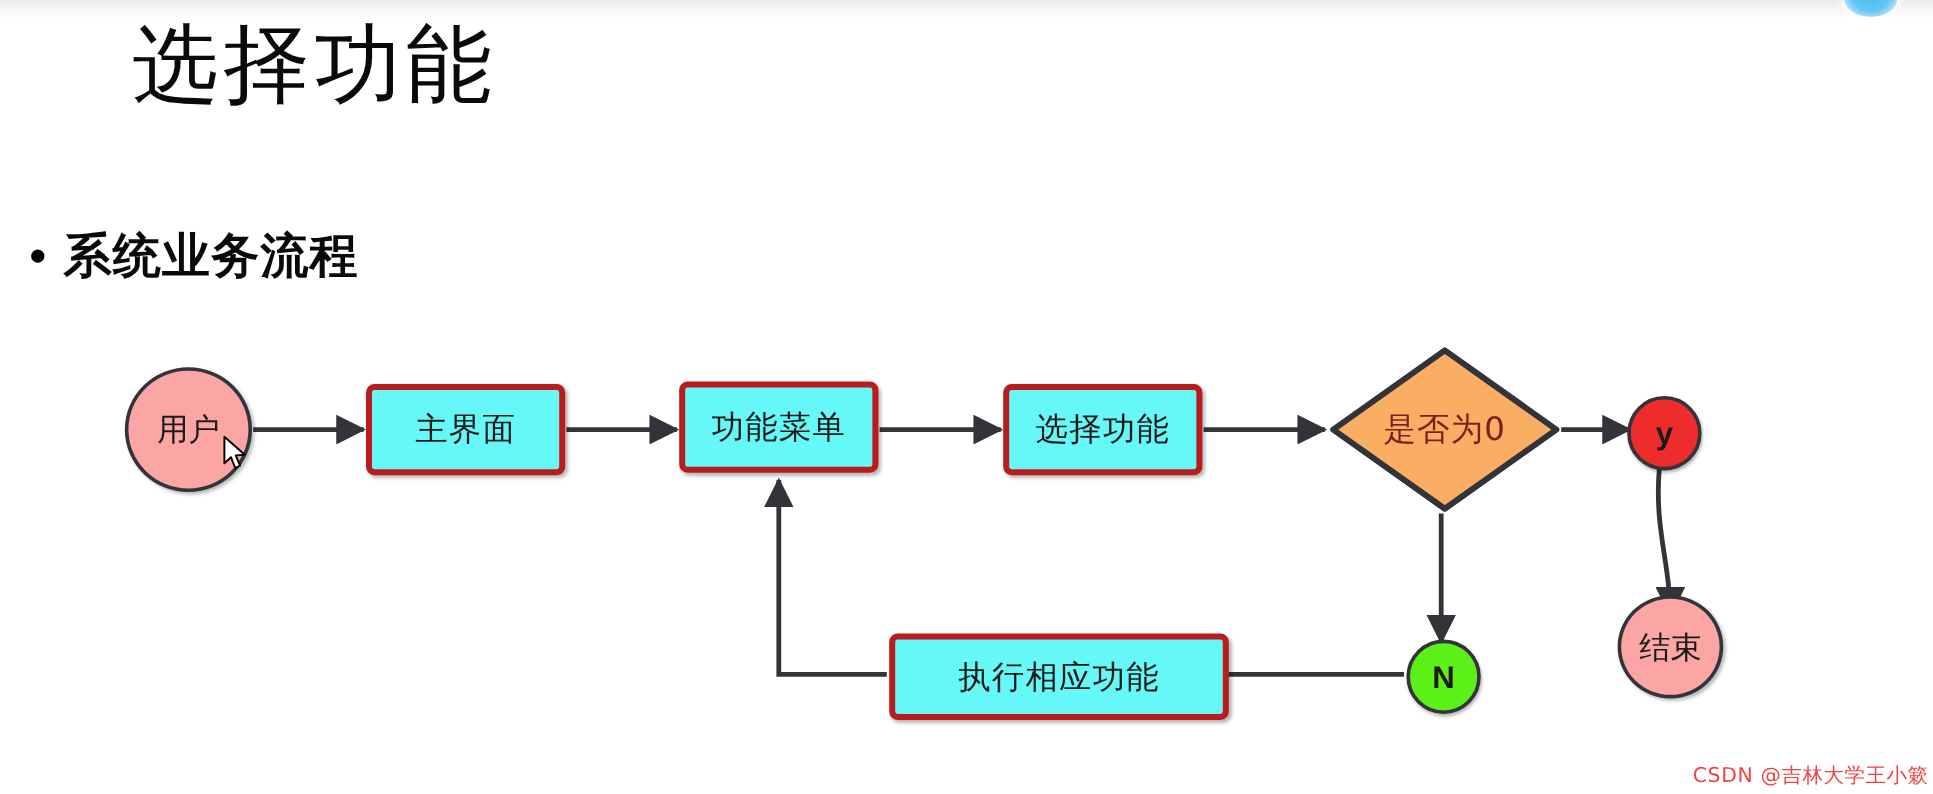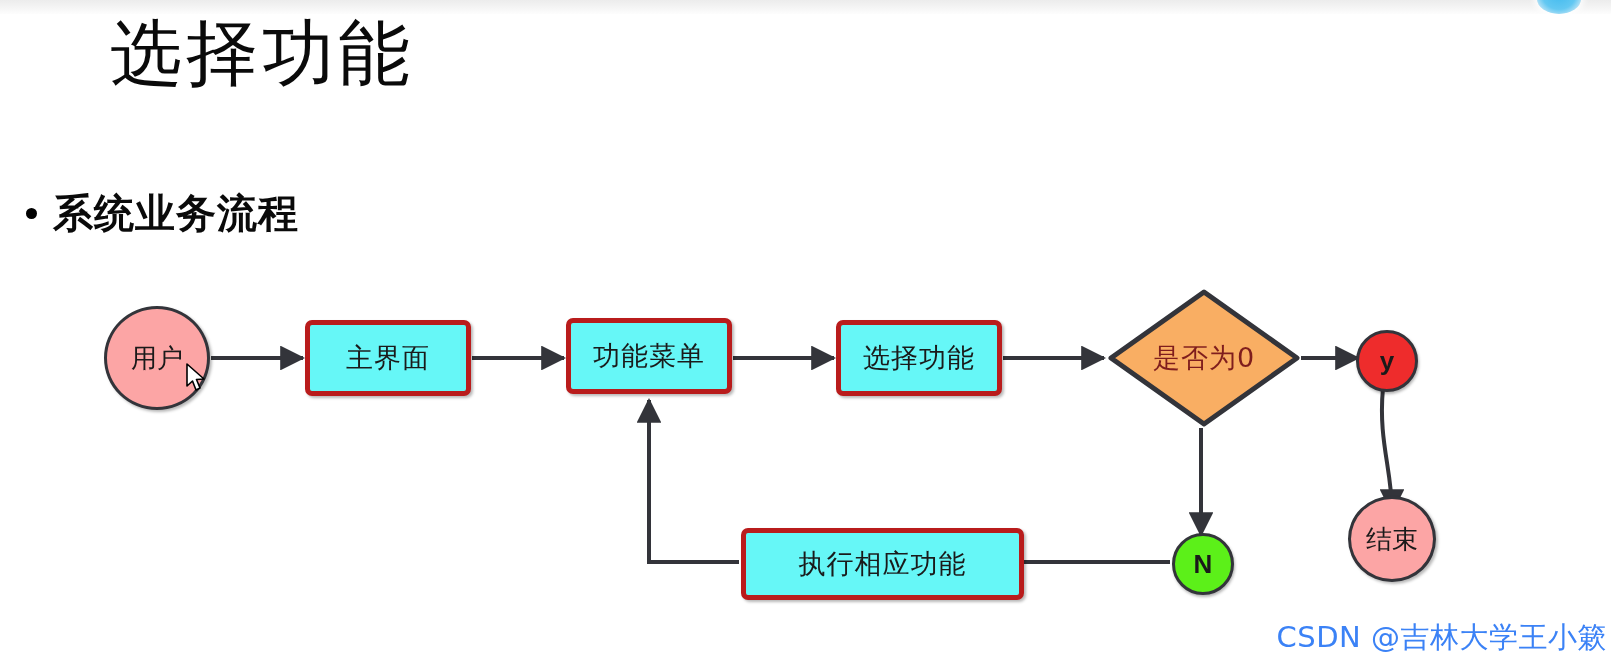--- a/index.html
+++ b/index.html
@@ -140,22 +140,22 @@
     position: absolute;
     left: 185px; top: 363px;
     width: 24px; height: 32px;
     z-index: 10;
   }
 
   
   #watermark {
     position: absolute;
     right: 4px; bottom: 4px;
-    font-size: 29px;
-    color: #3b82f6;
+    font-size: 17px;
+    color: #ef4444;
     font-family: "DejaVu Sans", "Liberation Sans", sans-serif;
     white-space: nowrap;
     letter-spacing: 0.5px;
     z-index: 9;
     margin-left: 39px;
   }
 </style>
 </head>
 <body>
 

